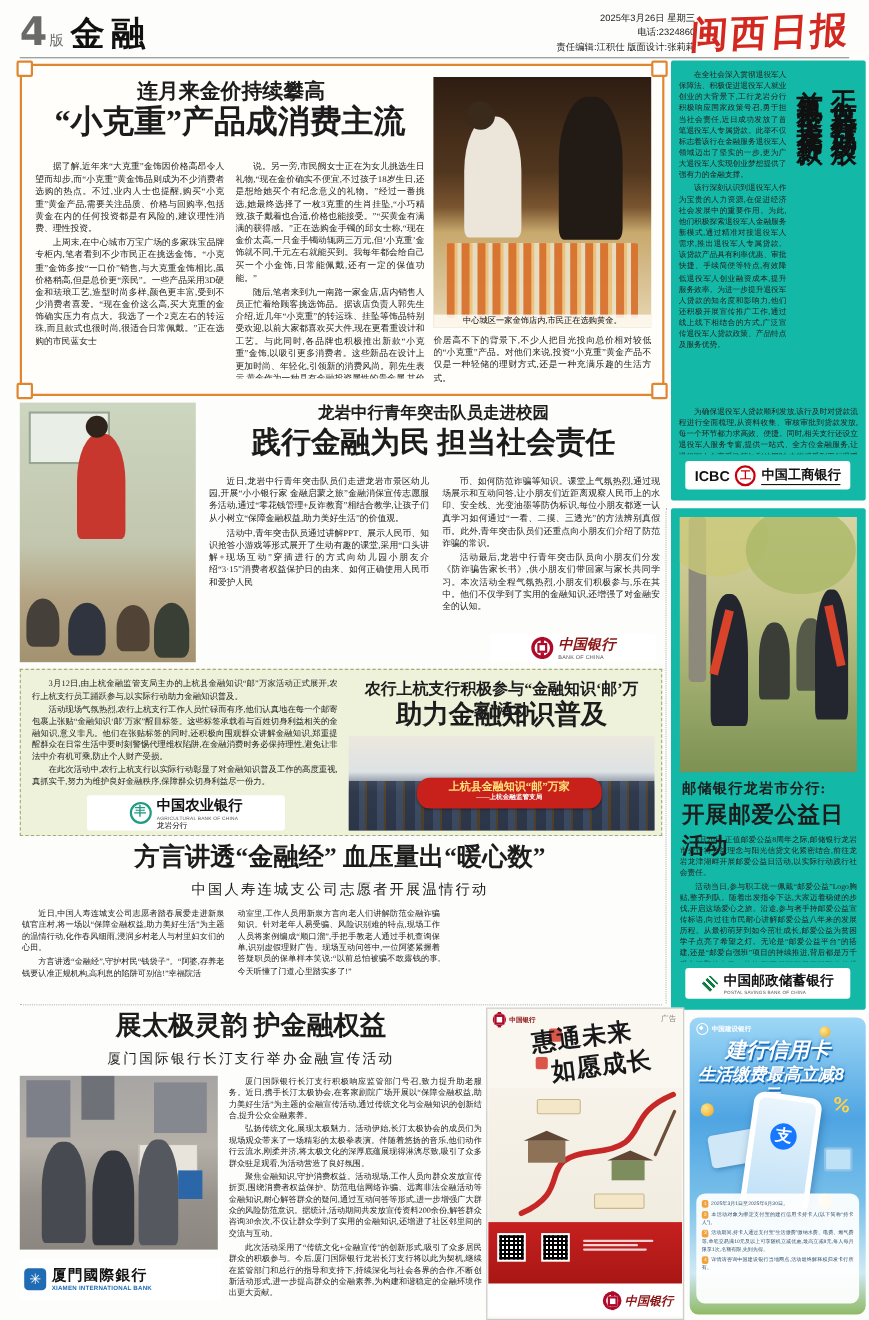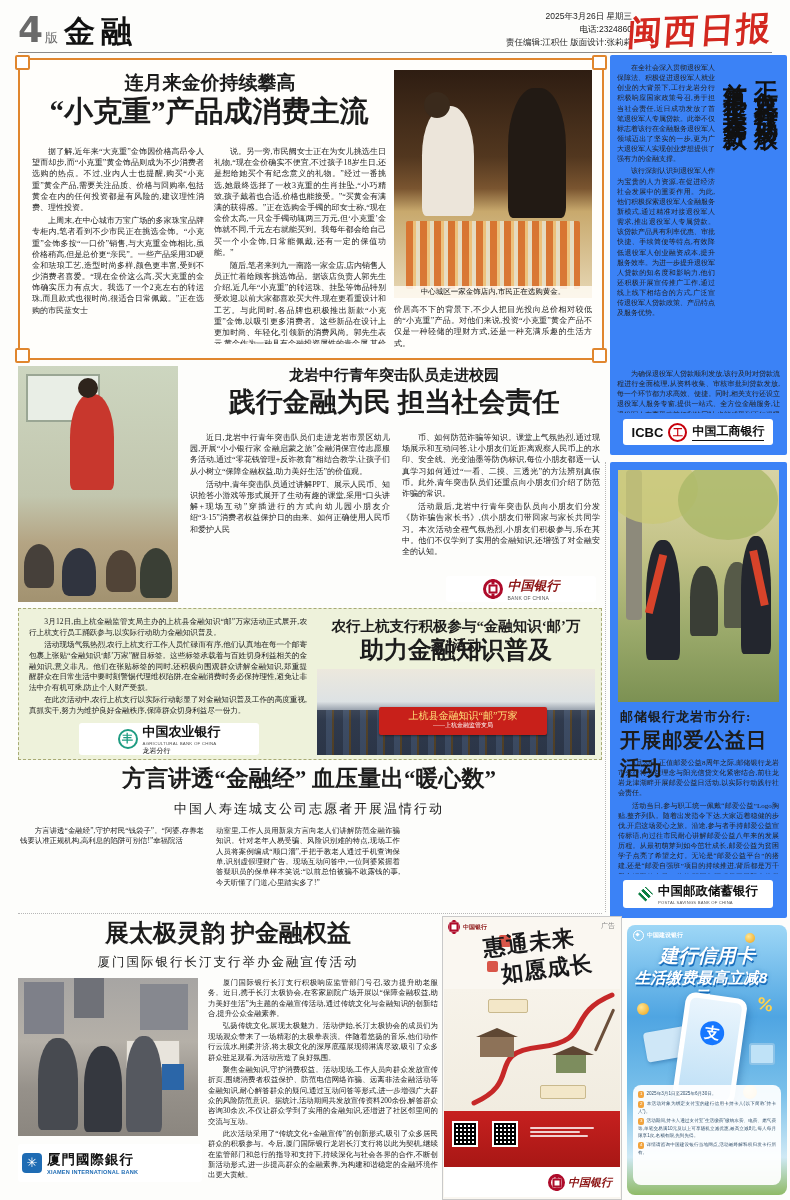--- a/index.html
+++ b/index.html
@@ -29,28 +29,28 @@
   .gold-bars{position:absolute;left:6%;right:6%;bottom:4%;height:30%;
      background:repeating-linear-gradient(90deg,#d96f2a 0 7px,#f0c27a 7px 10px,#e8e0c8 10px 14px),
                 linear-gradient(180deg,#efe6cc,#d9c288);opacity:.9;border-radius:2px;}
   .fig{position:absolute;border-radius:45% 45% 8% 8%;}
   .ph-class{background:linear-gradient(180deg,#cdd6c0 0%,#c2c6ae 55%,#b4a483 75%,#a29270 100%);}
   .board{position:absolute;background:#e9eee6;border:2px solid #9aa694;}
   .kid{position:absolute;border-radius:50% 50% 20% 20%;}
   .ph-group{background:linear-gradient(180deg,#ece8dd 0%,#dde2e4 38%,#46536a 60%,#2c3749 100%);}
   .crowd{position:absolute;left:0;right:0;bottom:0;height:52%;
      background:repeating-linear-gradient(90deg,#2b3547 0 9px,#3c4b63 9px 15px,#55401f 15px 17px);opacity:.85;}
-  .banner{position:absolute;background:#c8201a;color:#ffe27a;font-weight:normal;text-align:center;border-radius:2px;
+  .banner{position:absolute;background:#c8201a;color:#ffe27a;font-weight:bold;text-align:center;border-radius:12px;
      box-shadow:0 1px 2px rgba(0,0,0,.4);}
   .ph-park{background:linear-gradient(180deg,#d8d3a4 0%,#c3c387 35%,#9aa96a 70%,#7c9153 100%);}
   .blob{position:absolute;border-radius:50%;}
   .ph-street{background:linear-gradient(180deg,#a7a5a3 0%,#b5b0a8 40%,#96918a 70%,#8b867f 100%);}
   .bldg{position:absolute;background:#7e8089;}
   
-  .pink{background:#3b82f6;border-radius:2px;}
+  .pink{background:#14b8a6;border-radius:2px;}
   .vtitle{writing-mode:vertical-rl;text-orientation:upright;font-weight:bold;color:#111;
           font-size:24px;letter-spacing:5px;line-height:31px;}
   .logo-strip{background:#fff;border-radius:3px;display:flex;align-items:center;justify-content:center;gap:5px;
       font-family:"Liberation Sans",sans-serif;}
   .icbc-em{display:inline-block;width:15px;height:15px;border:2px solid #c7000b;border-radius:50%;
       color:#c7000b;font-size:10px;font-weight:bold;text-align:center;line-height:15px;font-family:"DejaVu Sans",sans-serif;}
   .boc-em{display:inline-block;width:14px;height:14px;border:3px solid #ae0b2a;border-radius:50%;position:relative;}
   .boc-em::before{content:"";position:absolute;left:50%;top:-3px;bottom:-3px;width:3px;background:#ae0b2a;transform:translateX(-50%);}
   .boc-em::after{content:"";position:absolute;left:50%;top:50%;width:5px;height:5px;border:2px solid #ae0b2a;background:#fff;transform:translate(-50%,-50%);}
   .abc-em{display:inline-block;width:16px;height:16px;border:2px solid #1f9c82;border-radius:50%;color:#1f9c82;
@@ -219,20 +219,21 @@
       <div>上杭县金融知识“邮”万家</div>
       <div style="font-size:6px;color:#fff;">——上杭金融监管支局</div>
     </div>
   </div>
 </div>
 
 <div class="abs" style="left:18px;top:762px;width:582px;height:150px;">
   <div class="abs headline" style="left:0;top:4px;width:582px;font-size:23px;">方言讲透“金融经”  血压量出“暖心数”</div>
   <div class="abs" style="left:0;top:38px;width:582px;text-align:center;font-size:13px;letter-spacing:2px;">中国人寿连城支公司志愿者开展温情行动</div>
   <div class="abs bodycol jt" style="left:2px;top:64px;width:184px;height:82px;font-size:7.4px;">
+    <p>近日,中国人寿连城支公司志愿者踏春展爱走进新泉镇官庄村,将一场以“保障金融权益,助力美好生活”为主题的温情行动,化作春风细雨,浸润乡村老人与村里妇女们的心田。</p>
     <p>方言讲透“金融经”,守护村民“钱袋子”。“阿婆,存养老钱要认准正规机构,高利息的陷阱可别信!”幸福院活</p>
   </div>
   <div class="abs bodycol jt" style="left:198px;top:64px;width:184px;height:82px;font-size:7.4px;">
     <p style="text-indent:0;">动室里,工作人员用新泉方言向老人们讲解防范金融诈骗知识。针对老年人易受骗、风险识别难的特点,现场工作人员将案例编成“顺口溜”,手把手教老人通过手机查询保单,识别虚假理财广告。现场互动问答中,一位阿婆紧握着答疑职员的保单样本笑说:“以前总怕被骗不敢露钱的事,今天听懂了门道,心里踏实多了!”</p>
   </div>
 </div>
 
 <div class="abs hdash" style="left:18px;top:913px;width:584px;"></div>
 <div class="abs vdash" style="left:605px;top:462px;height:450px;"></div>
 

